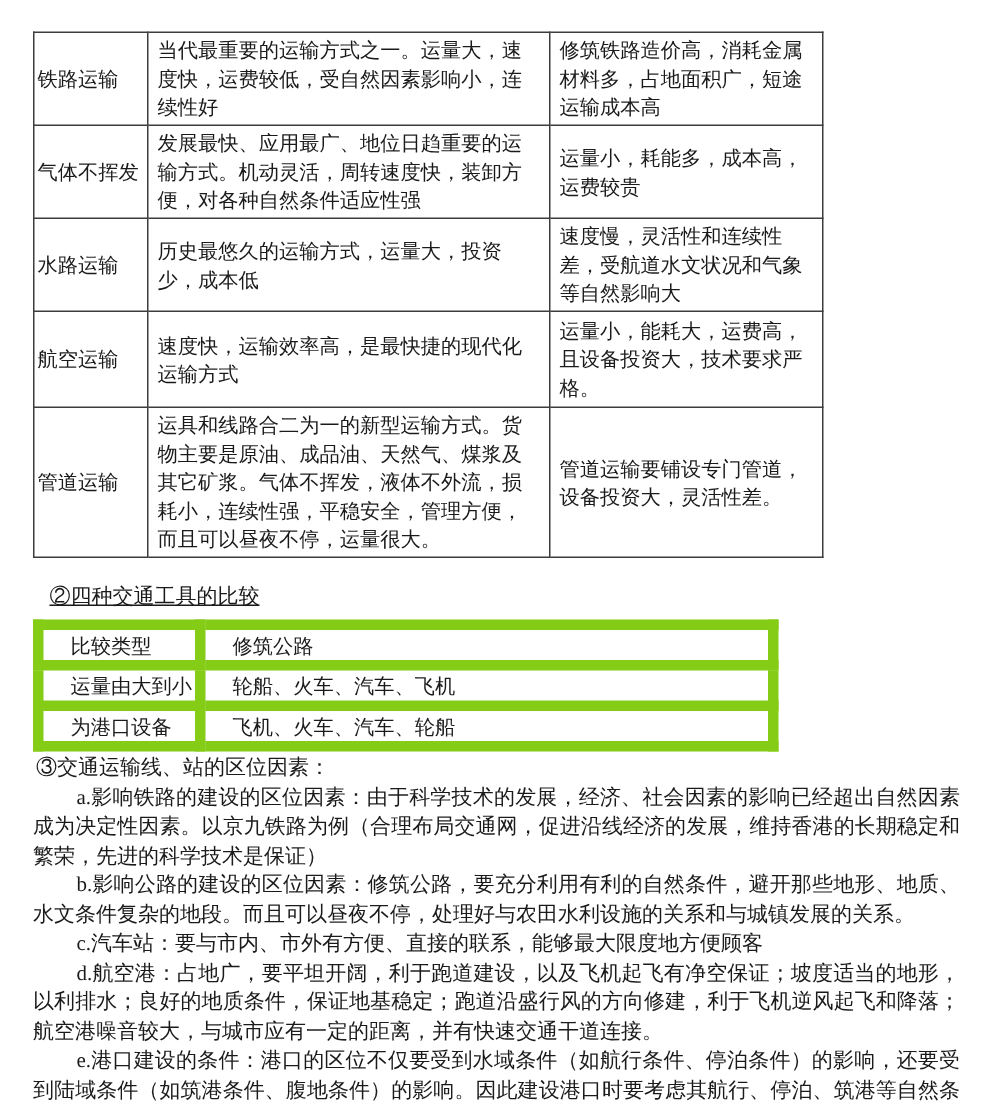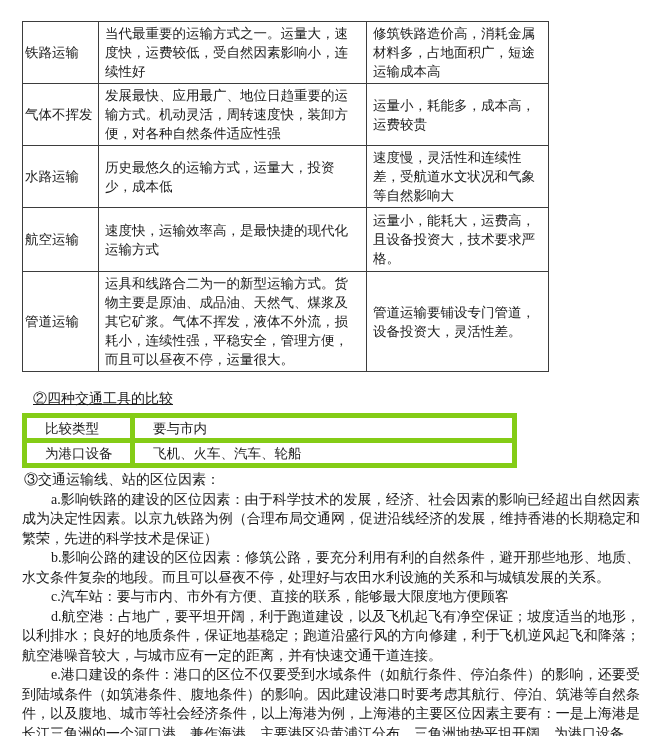--- a/index.html
+++ b/index.html
@@ -53,21 +53,21 @@
     text-decoration: underline;
   }
   
   .t2 {
     width: 490px;
     table-layout: fixed;
     font-size: 13.5px;
     line-height: 19px;
   }
   .t2 td {
-    border: 5px solid #84cc16;
+    border: 7px solid #84cc16;
     height: 20px;
     padding: 0 2px 0 18px;
     vertical-align: middle;
     margin-top: 26px;
   }
   
   .h3 {
     margin: 2px 0 0 2px;
     font-size: 14px;
     line-height: 19.5px;
@@ -123,21 +123,25 @@
   <div class="h2">②四种交通工具的比较</div>
 
   <table class="t2">
     <colgroup>
       <col style="width:108px">
       <col style="width:382px">
     </colgroup>
     <tbody>
       <tr>
         <td>比较类型</td>
-        <td>要与市内</td>
+        <td>修筑公路</td>
+      </tr>
+      <tr>
+        <td>运量由大到小</td>
+        <td>轮船、火车、汽车、飞机</td>
       </tr>
       <tr>
         <td>为港口设备</td>
         <td>飞机、火车、汽车、轮船</td>
       </tr>
     </tbody>
   </table>
 
   <div class="h3">③交通运输线、站的区位因素：</div>
   <p class="para">a.影响铁路的建设的区位因素：由于科学技术的发展，经济、社会因素的影响已经超出自然因素成为决定性因素。以京九铁路为例（合理布局交通网，促进沿线经济的发展，维持香港的长期稳定和繁荣，先进的科学技术是保证）</p>

